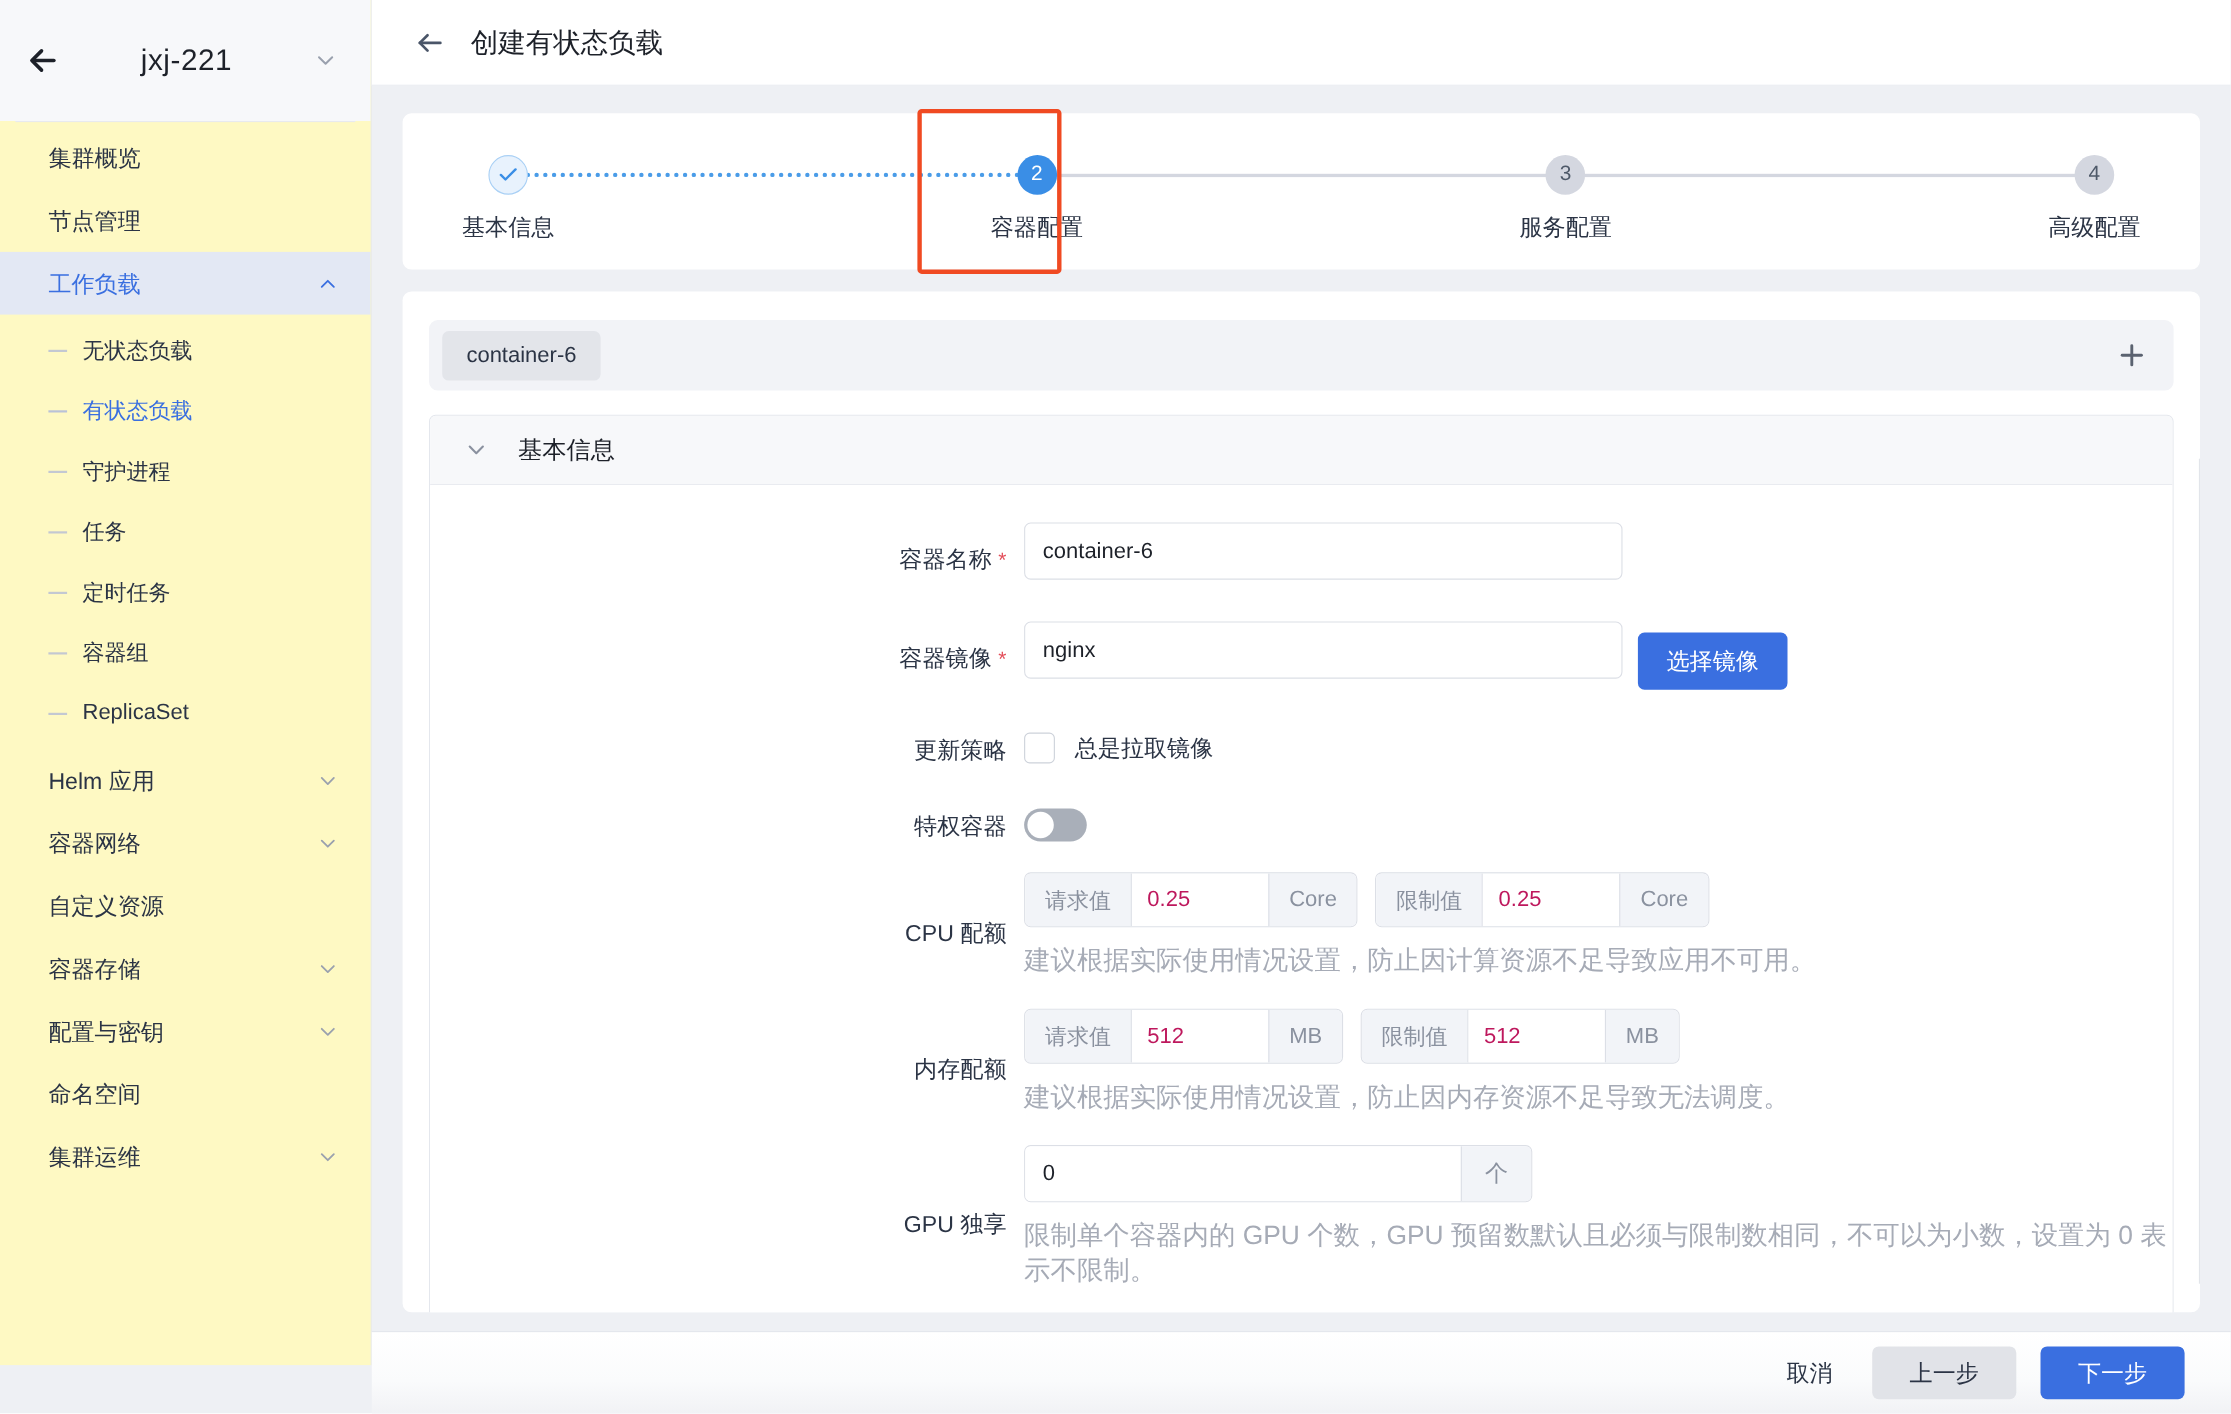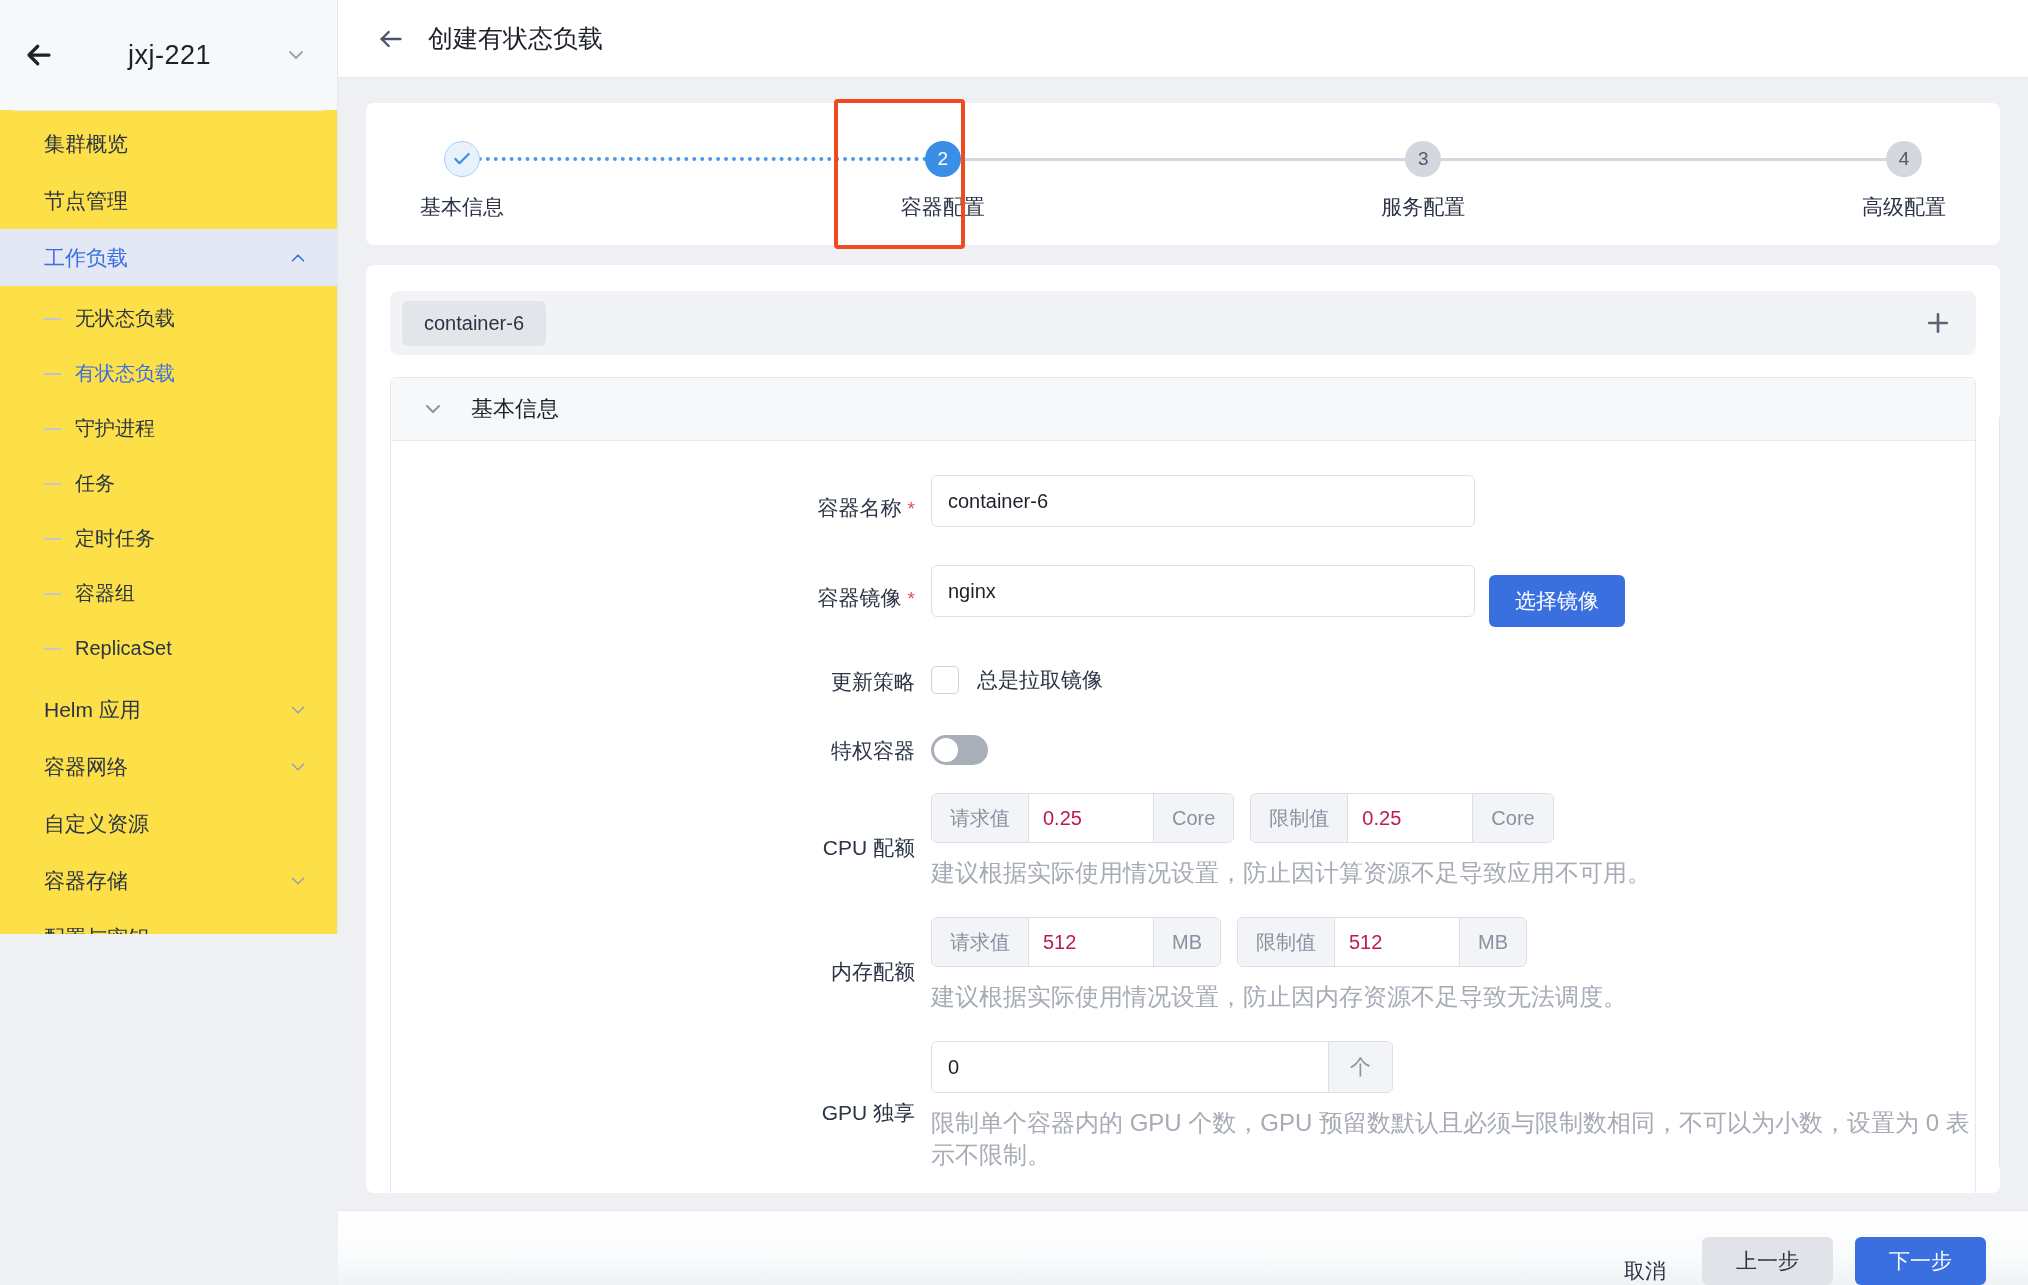--- a/index.html
+++ b/index.html
@@ -12,22 +12,22 @@
   #app {
     position: relative;
     width: 2028px; height: 1285px;
     display: flex;
     background: #eef0f4;
   }
 
   
   .sidebar {
     width: 338px;
-    height: 934px;
-    background: #fde047;
+    height: 1241px;
+    background: #fef9c3;
     border-right: 1px solid #e4e7ed;
     flex: 0 0 338px;
     position: relative;
     overflow: hidden;
   }
   .sb-header {
     height: 110px;
     display: flex;
     align-items: center;
     padding: 0 28px 0 22px;
@@ -444,21 +444,21 @@
     background: #e2e5ea;
   }
 
   
   .footer {
     height: 75px;
     flex: 0 0 75px;
     background: linear-gradient(180deg,#ffffff 0%,#fafbfc 60%,#f1f2f5 100%);
     border-top: 1px solid #e4e7ed;
     display: flex;
-    align-items: flex-end;
+    align-items: center;
     justify-content: flex-end;
     padding-right: 42px;
     gap: 22px;
   }
   .btn-text {
     background: none;
     border: none;
     font-size: 21px;
     color: #2b3445;
     cursor: pointer;

